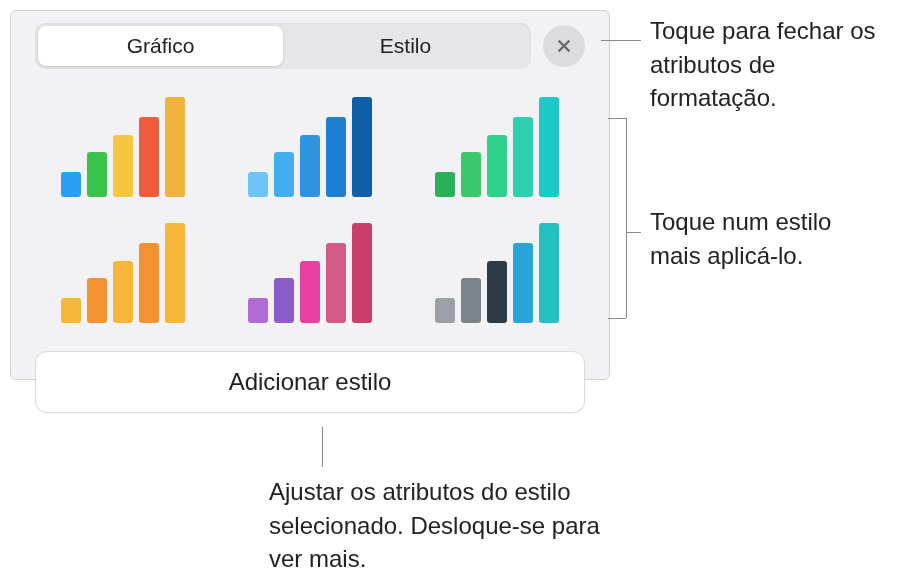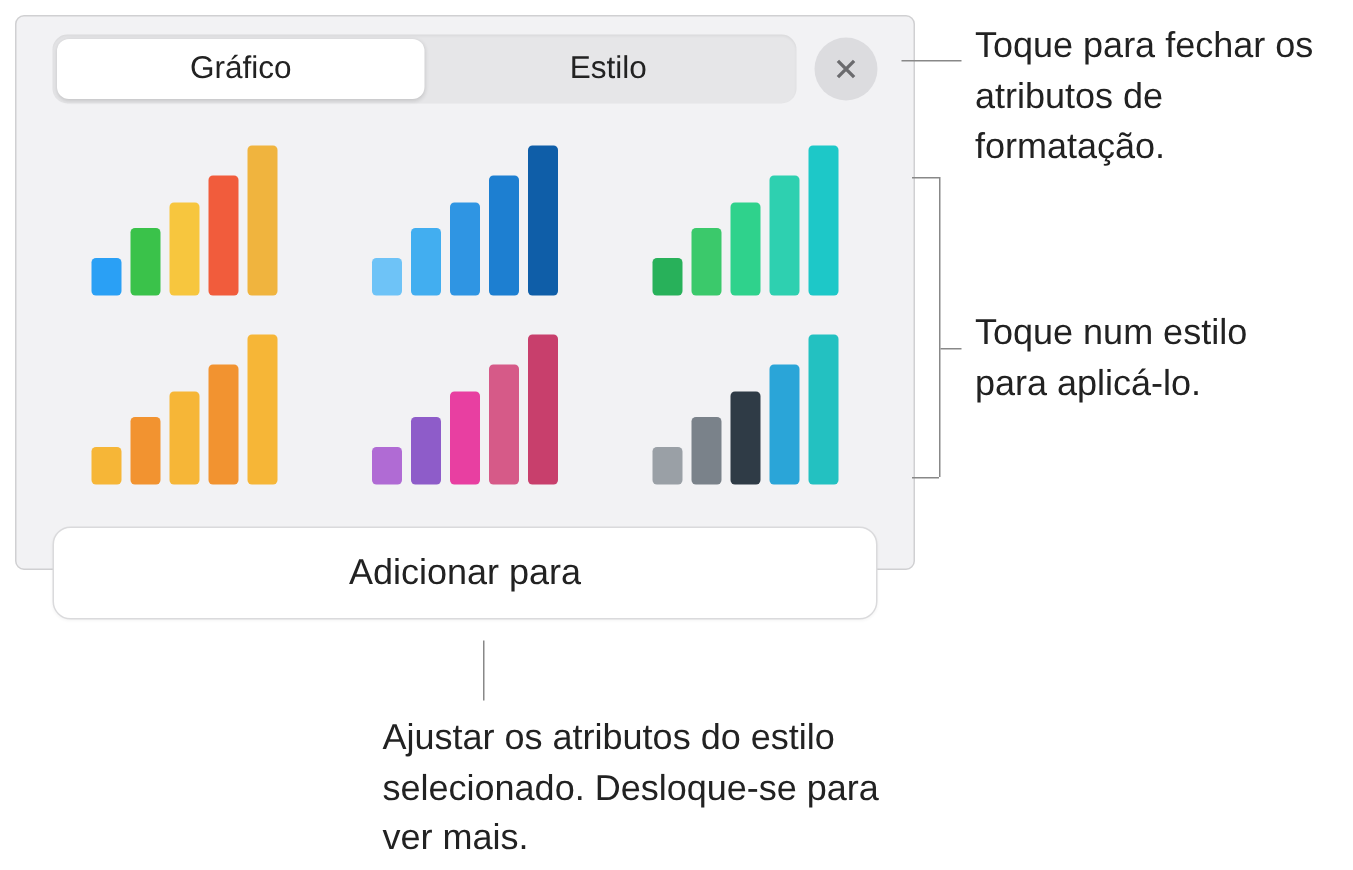--- a/index.html
+++ b/index.html
@@ -106,21 +106,21 @@
   }
   
   .callout {
     position:absolute;
     font-size:24px;
     color:#222;
     line-height:1.4;
   }
   .callout.c1 { left:650px; top:14px; width:230px;}
   .callout.c2 { left:650px; top:205px; width:230px;}
-  .callout.c3 { left:255px; top:475px; width:360px;}
+  .callout.c3 { left:269px; top:475px; width:360px;}
   .lead {
     position:absolute;
     background:#888;
   }
   
   .lead.l1 { left:601px; top:40px; width:40px; height:1px; }
   
   .lead.l2v { left:626px; top:118px; width:1px; height:200px; }
   .lead.l2t { left:608px; top:118px; width:18px; height:1px; }
   .lead.l2b { left:608px; top:318px; width:18px; height:1px; }
@@ -182,25 +182,25 @@
     </div>
     <div class="style-swatch p6">
       <div class="bar h1 b1"></div>
         <div class="bar h2 b2"></div>
         <div class="bar h3 b3"></div>
         <div class="bar h4 b4"></div>
         <div class="bar h5 b5"></div>
     </div>
   </div>
 
-  <div class="add-btn">Adicionar para</div>
+  <div class="add-btn">Adicionar estilo</div>
 </div>
 
 <div class="lead l1"></div>
 <div class="lead l2v"></div>
 <div class="lead l2t"></div>
 <div class="lead l2b"></div>
 <div class="lead l2h"></div>
 <div class="lead l3"></div>
 
 <div class="callout c1">Toque para fechar os atributos de formatação.</div>
-<div class="callout c2">Toque num estilo para aplicá-lo.</div>
+<div class="callout c2">Toque num estilo mais aplicá-lo.</div>
 <div class="callout c3">Ajustar os atributos do estilo selecionado. Desloque-se para ver mais.</div>
 
 </body></html>

